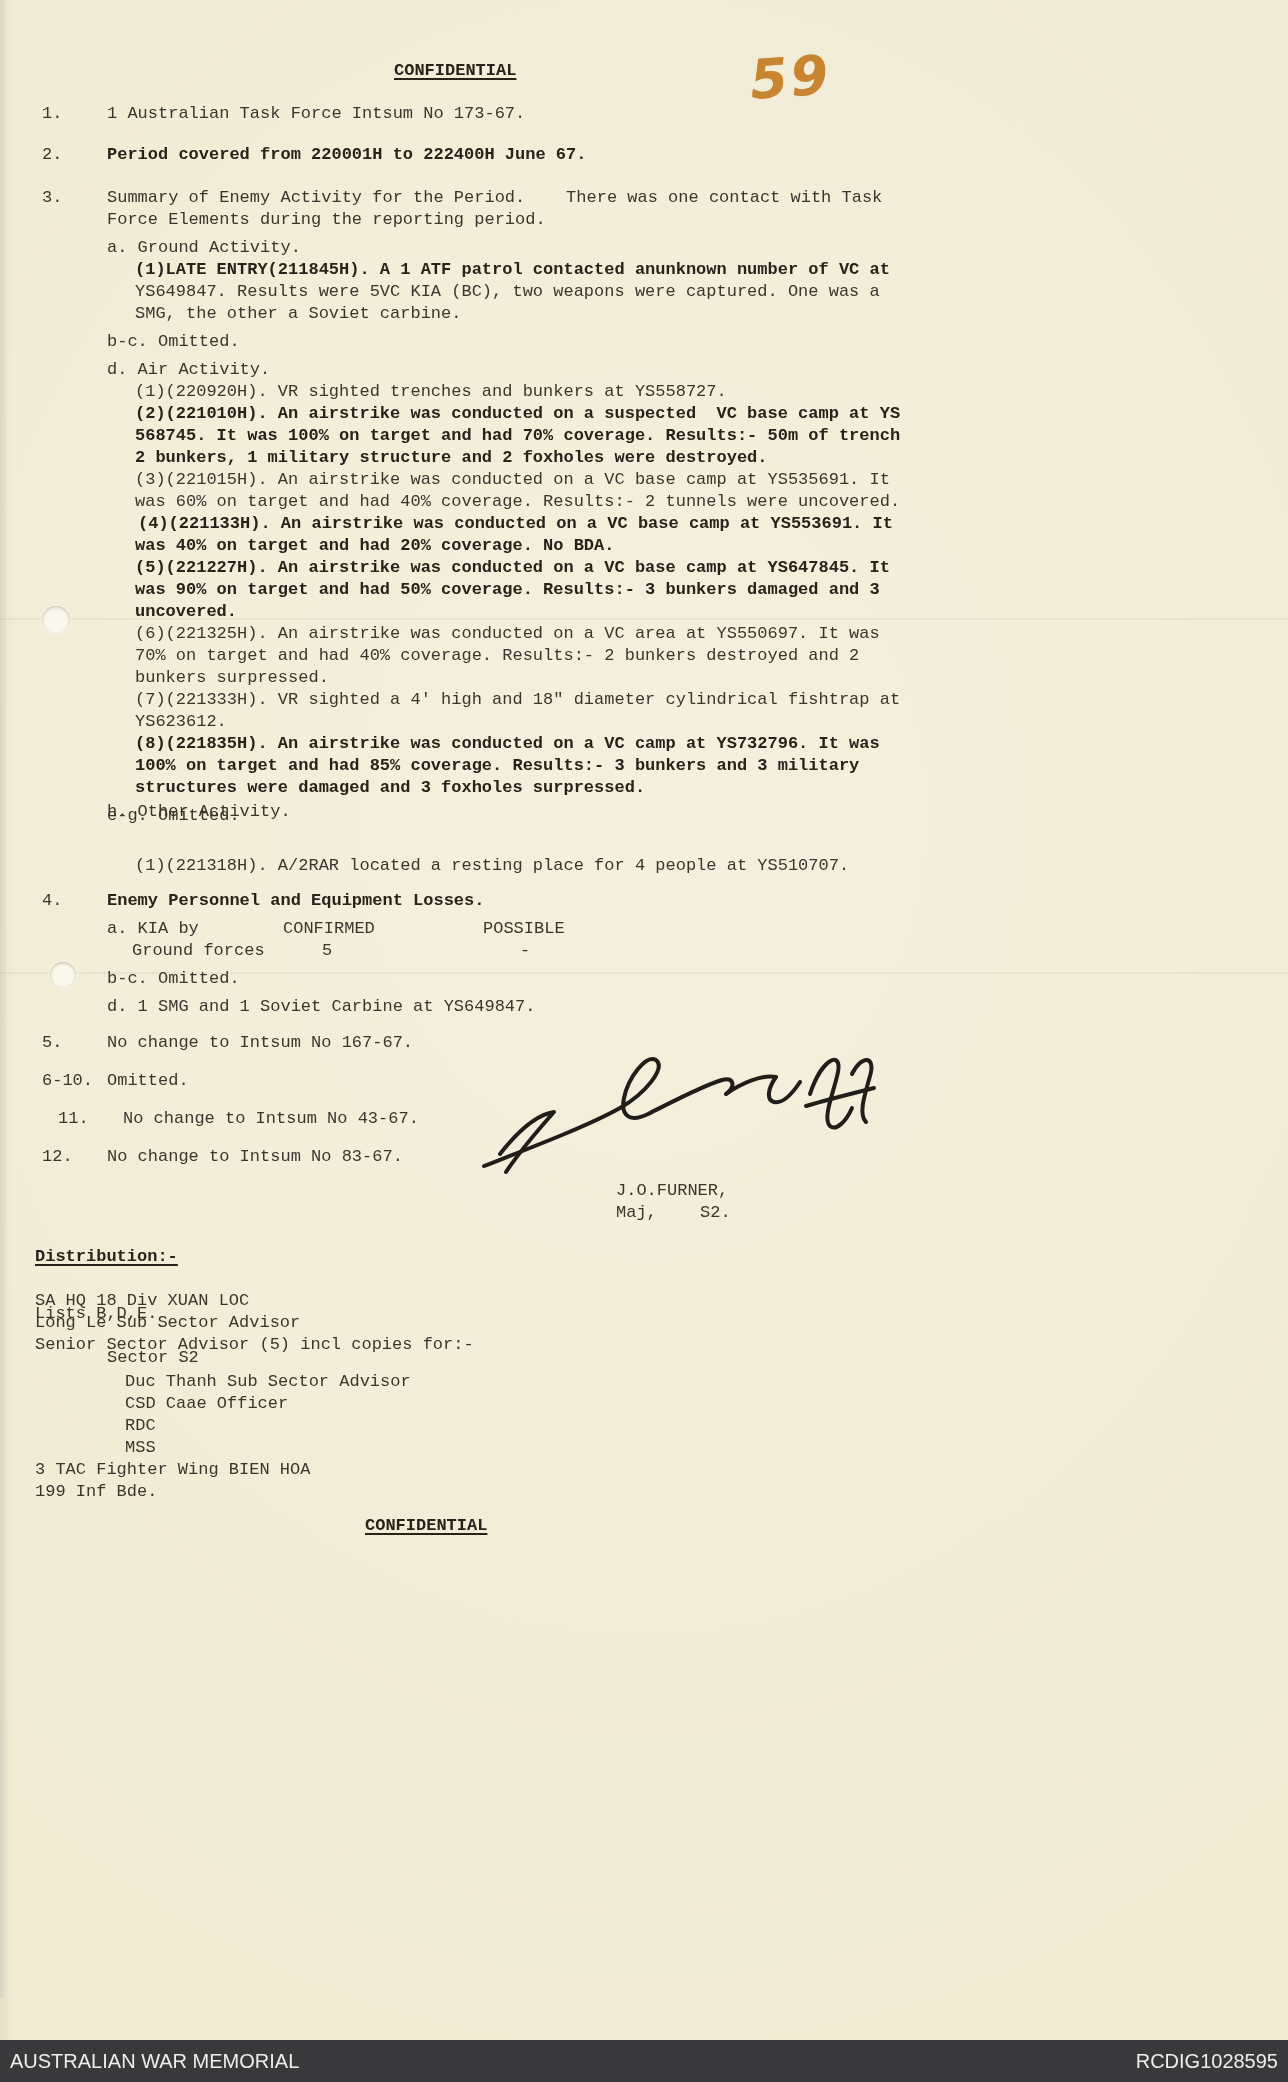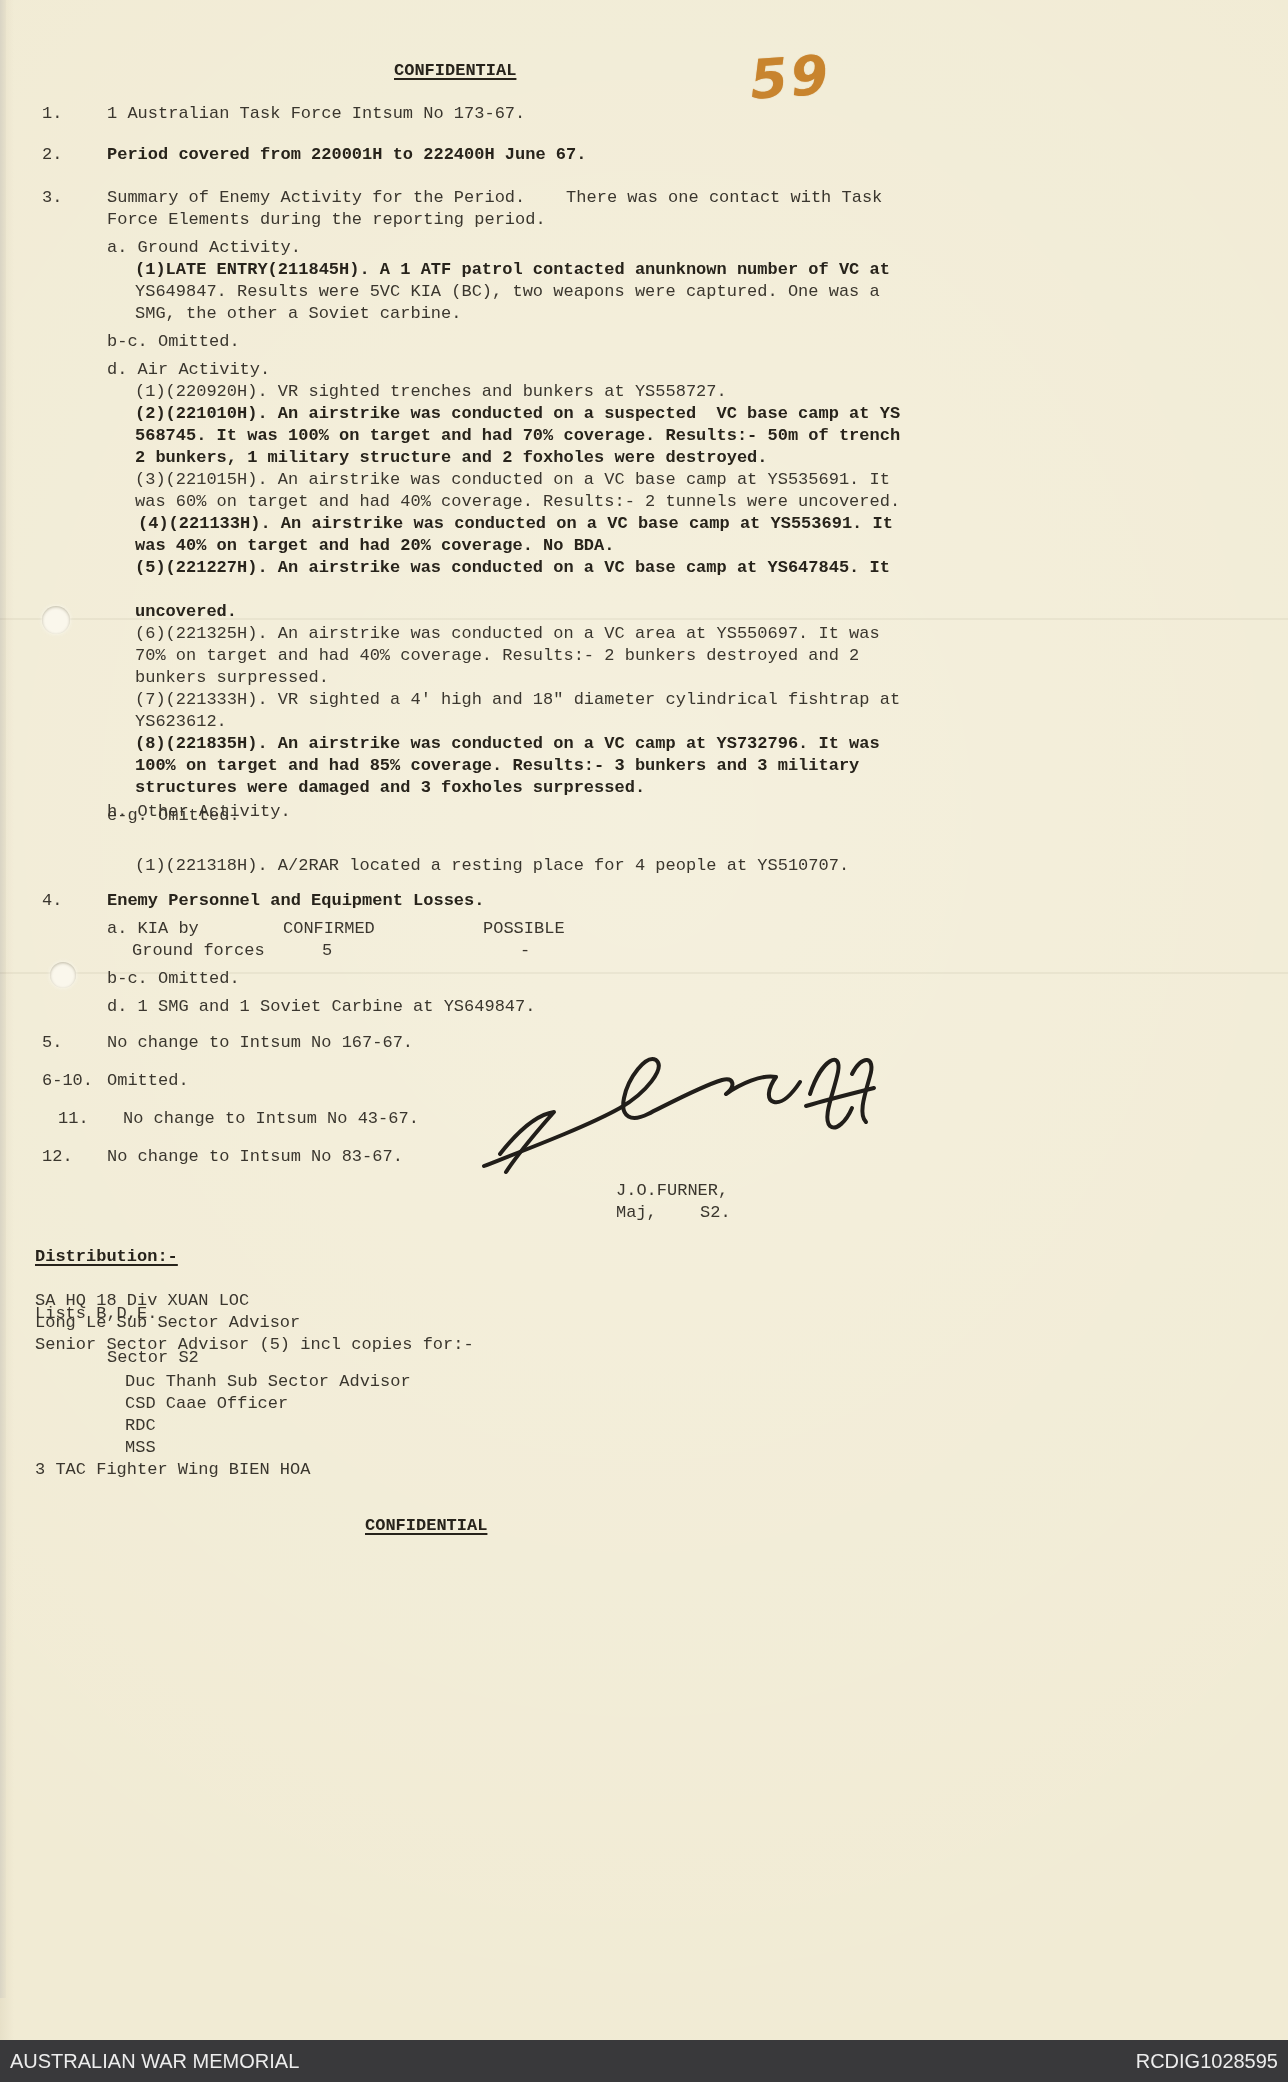--- a/index.html
+++ b/index.html
@@ -124,20 +124,23 @@
       </div>
       <div class="line" style="top: 513px;">
         <span class="seg b" style="left: 138px;">(4)(221133H). An airstrike was conducted on a VC base camp at YS553691. It</span>
       </div>
       <div class="line" style="top: 535px;">
         <span class="seg b" style="left: 135px;">was 40% on target and had 20% coverage. No BDA.</span>
       </div>
       <div class="line" style="top: 557px;">
         <span class="seg b" style="left: 135px;">(5)(221227H). An airstrike was conducted on a VC base camp at YS647845. It</span>
       </div>
+      <div class="line" style="top: 579px;">
+        <span class="seg b" style="left: 135px;">was 90% on target and had 50% coverage. Results:- 3 bunkers damaged and 3</span>
+      </div>
       <div class="line" style="top: 601px;">
         <span class="seg b" style="left: 135px;">uncovered.</span>
       </div>
       <div class="line" style="top: 623px;">
         <span class="seg" style="left: 135px;">(6)(221325H). An airstrike was conducted on a VC area at YS550697. It was</span>
       </div>
       <div class="line" style="top: 645px;">
         <span class="seg" style="left: 135px;">70% on target and had 40% coverage. Results:- 2 bunkers destroyed and 2</span>
       </div>
       <div class="line" style="top: 667px;">
@@ -236,20 +239,23 @@
       </div>
       <div class="line" style="top: 1415px;">
         <span class="seg" style="left: 125px;">RDC</span>
       </div>
       <div class="line" style="top: 1437px;">
         <span class="seg" style="left: 125px;">MSS</span>
       </div>
       <div class="line" style="top: 1459px;">
         <span class="seg" style="left: 35px;">3 TAC Fighter Wing BIEN HOA</span>
       </div>
+      <div class="line" style="top: 1481px;">
+        <span class="seg" style="left: 35px;">199 Inf Bde.</span>
+      </div>
       <div class="line" style="top: 1515px;">
         <span class="seg u b" style="left: 365px;">CONFIDENTIAL</span>
       </div>
     </div>
 
   <div id="footer">
     <span>AUSTRALIAN WAR MEMORIAL</span>
     <span>RCDIG1028595</span>
   </div>
 

